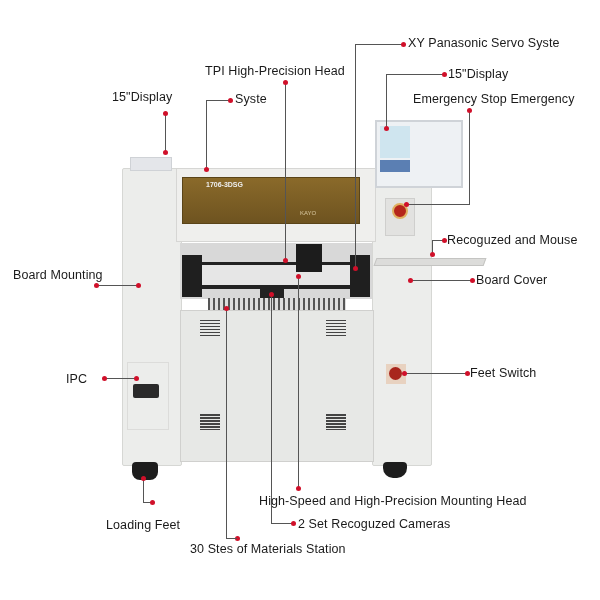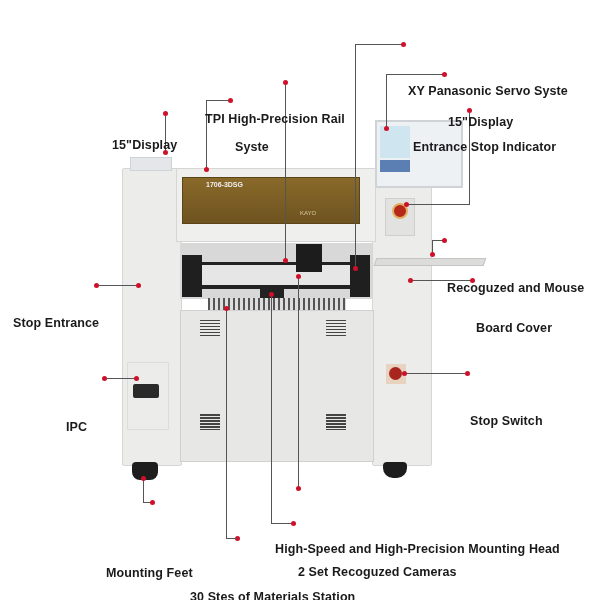--- a/index.html
+++ b/index.html
@@ -1,19 +1,19 @@
 <!DOCTYPE html>
 <html><head>
 <meta charset="utf-8">
 <style>
   html, body { margin:0; padding:0; }
   body { width:600px; height:600px; background:#ffffff; position:relative; overflow:hidden;
          font-family:"Liberation Sans", sans-serif; }
   .abs { position:absolute; }
-  .label { position:absolute; font-weight:bold; font-size:12.5px; color:#1a1a1a; white-space:nowrap; letter-spacing:0.1px;margin-top:48px; }
+  .label { position:absolute; font-weight:normal; font-size:12.5px; color:#1a1a1a; white-space:nowrap; letter-spacing:0.1px; }
   .dot { position:absolute; width:5px; height:5px; border-radius:50%; background:#d0102a; }
   .ln { position:absolute; background:#555; }
   .panel { background:#ecedeb; border:1px solid #d6d7d4; }
   .vent { position:absolute; width:20px; height:16px;
           background:repeating-linear-gradient(#444 0 1.5px, transparent 1.5px 3px); }
 </style>
 </head>
 <body>
 
 <div>
@@ -127,25 +127,25 @@
 <div class="dot" style="left:235px;top:536px;"></div>
 <div class="ln" style="left:226px;top:538px;width:11px;height:1px;"></div>
 
 <div class="ln" style="left:143px;top:478px;width:1px;height:24px;"></div>
 <div class="ln" style="left:143px;top:502px;width:9px;height:1px;"></div>
 <div class="dot" style="left:141px;top:476px;"></div>
 <div class="dot" style="left:150px;top:500px;"></div>
 
 <div class="label" style="left:408px;top:36px;">XY Panasonic Servo Syste</div>
 <div class="label" style="left:448px;top:67px;">15"Display</div>
-<div class="label" style="left:205px;top:64px;">TPI High-Precision Rail</div>
+<div class="label" style="left:205px;top:64px;">TPI High-Precision Head</div>
 <div class="label" style="left:112px;top:90px;">15"Display</div>
 <div class="label" style="left:235px;top:92px;">Syste</div>
-<div class="label" style="left:413px;top:92px;">Entrance Stop Indicator</div>
+<div class="label" style="left:413px;top:92px;">Emergency Stop Emergency</div>
 <div class="label" style="left:447px;top:233px;">Recoguzed and Mouse</div>
-<div class="label" style="left:13px;top:268px;">Stop Entrance</div>
+<div class="label" style="left:13px;top:268px;">Board Mounting</div>
 <div class="label" style="left:476px;top:273px;">Board Cover</div>
 <div class="label" style="left:66px;top:372px;">IPC</div>
-<div class="label" style="left:470px;top:366px;">Stop Switch</div>
-<div class="label" style="left:275px;top:494px;">High-Speed and High-Precision Mounting Head</div>
-<div class="label" style="left:106px;top:518px;">Mounting Feet</div>
+<div class="label" style="left:470px;top:366px;">Feet Switch</div>
+<div class="label" style="left:259px;top:494px;">High-Speed and High-Precision Mounting Head</div>
+<div class="label" style="left:106px;top:518px;">Loading Feet</div>
 <div class="label" style="left:298px;top:517px;">2 Set Recoguzed Cameras</div>
 <div class="label" style="left:190px;top:542px;">30 Stes of Materials Station</div>
 
 </body></html>

